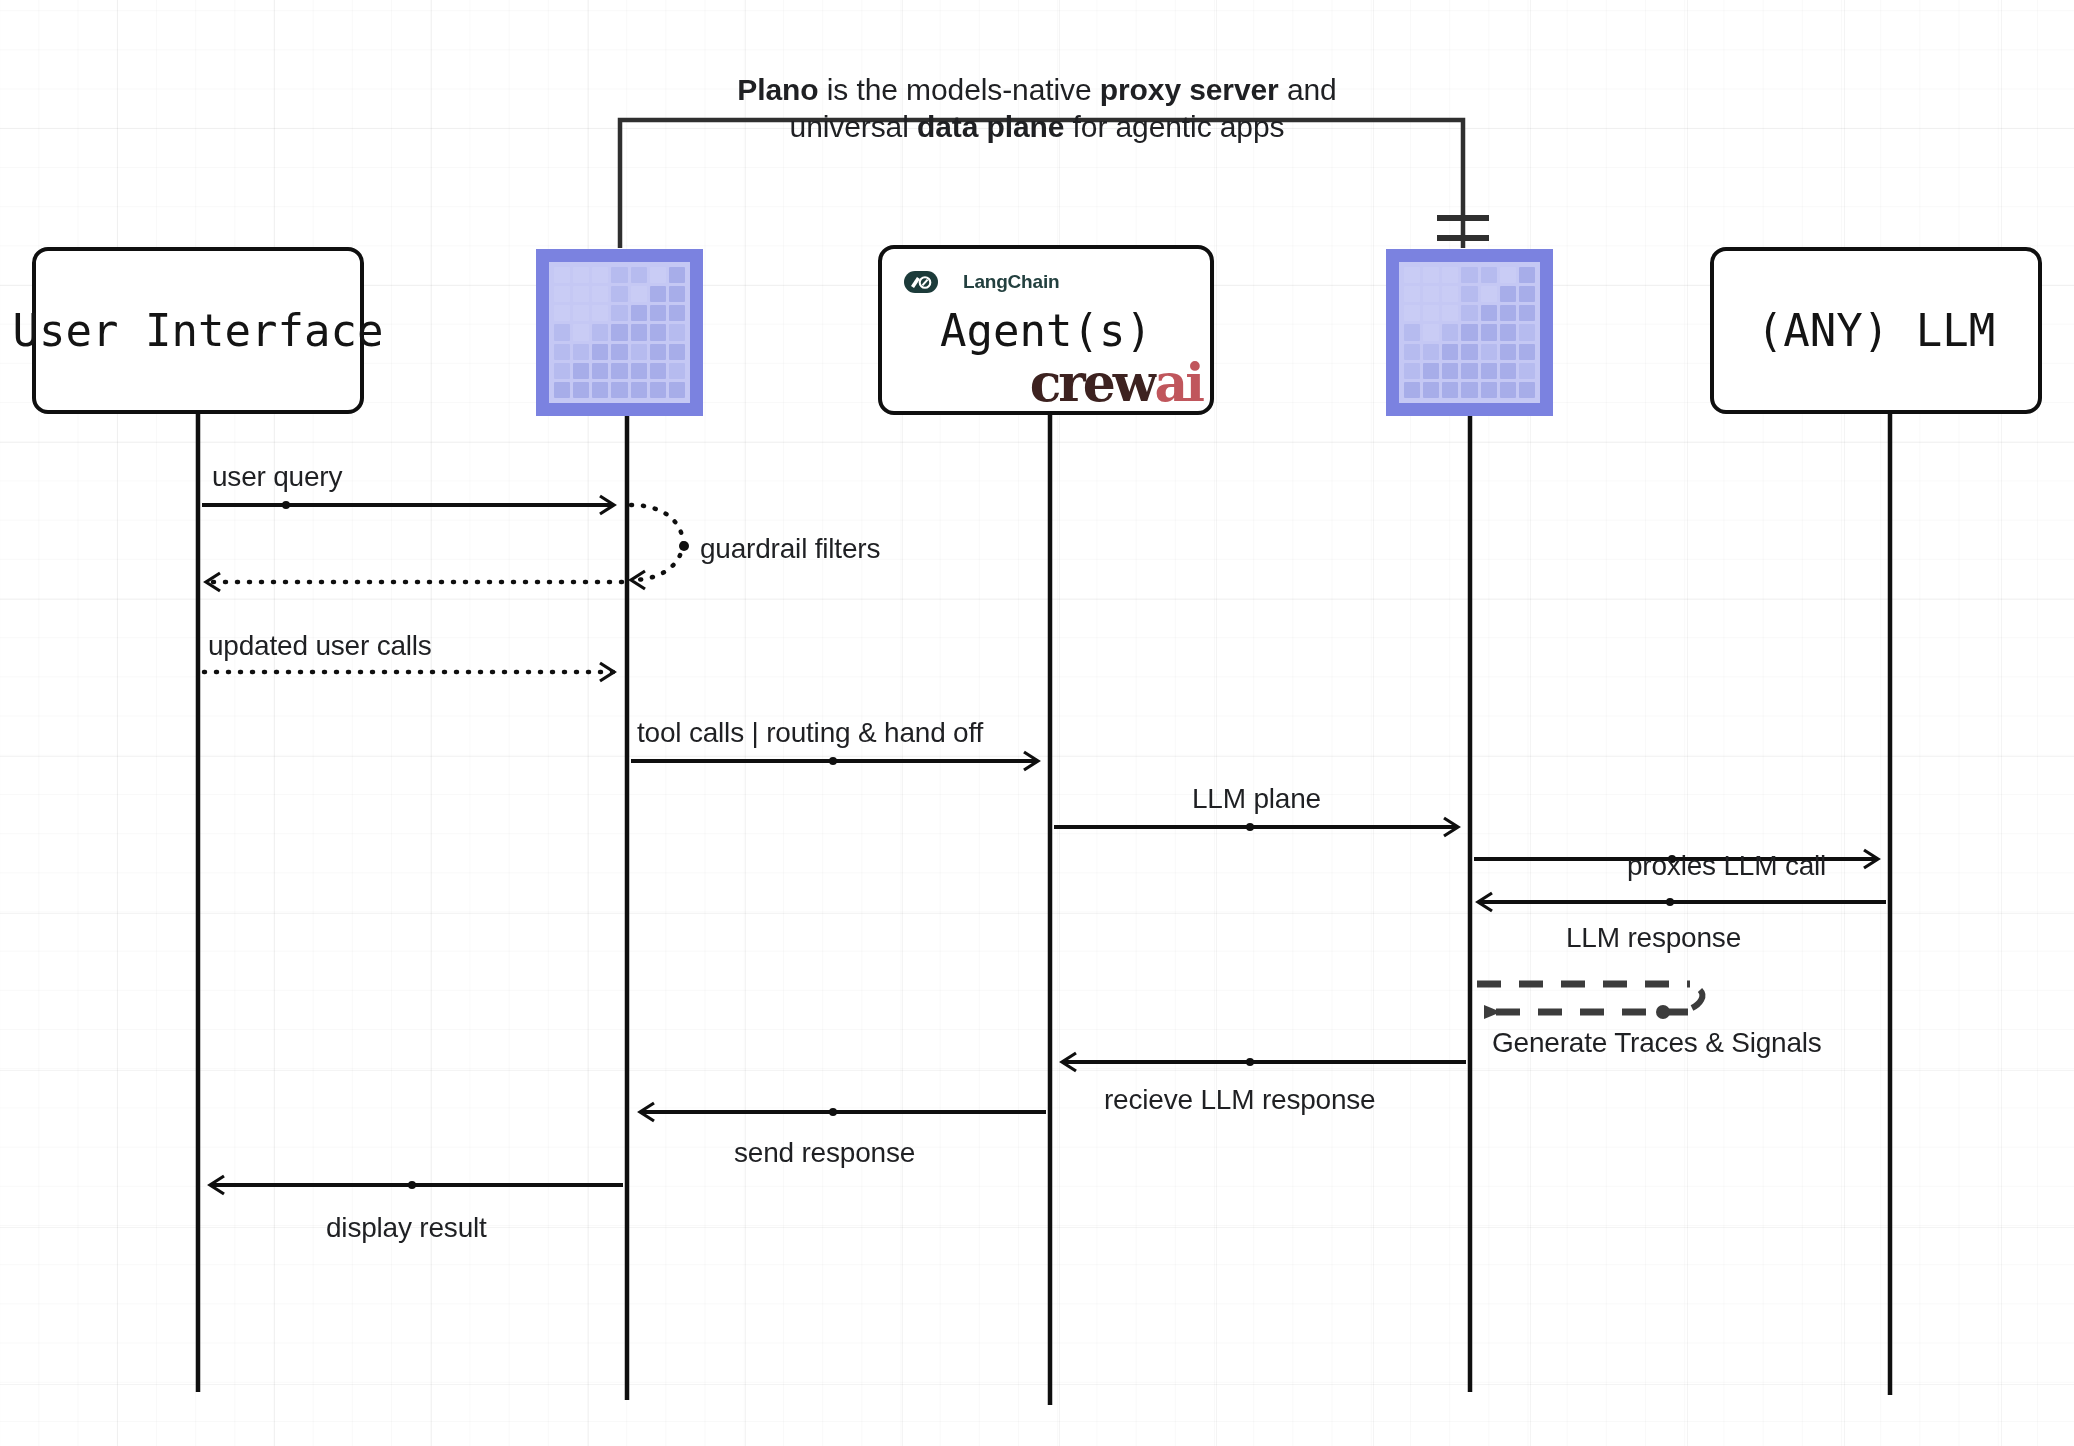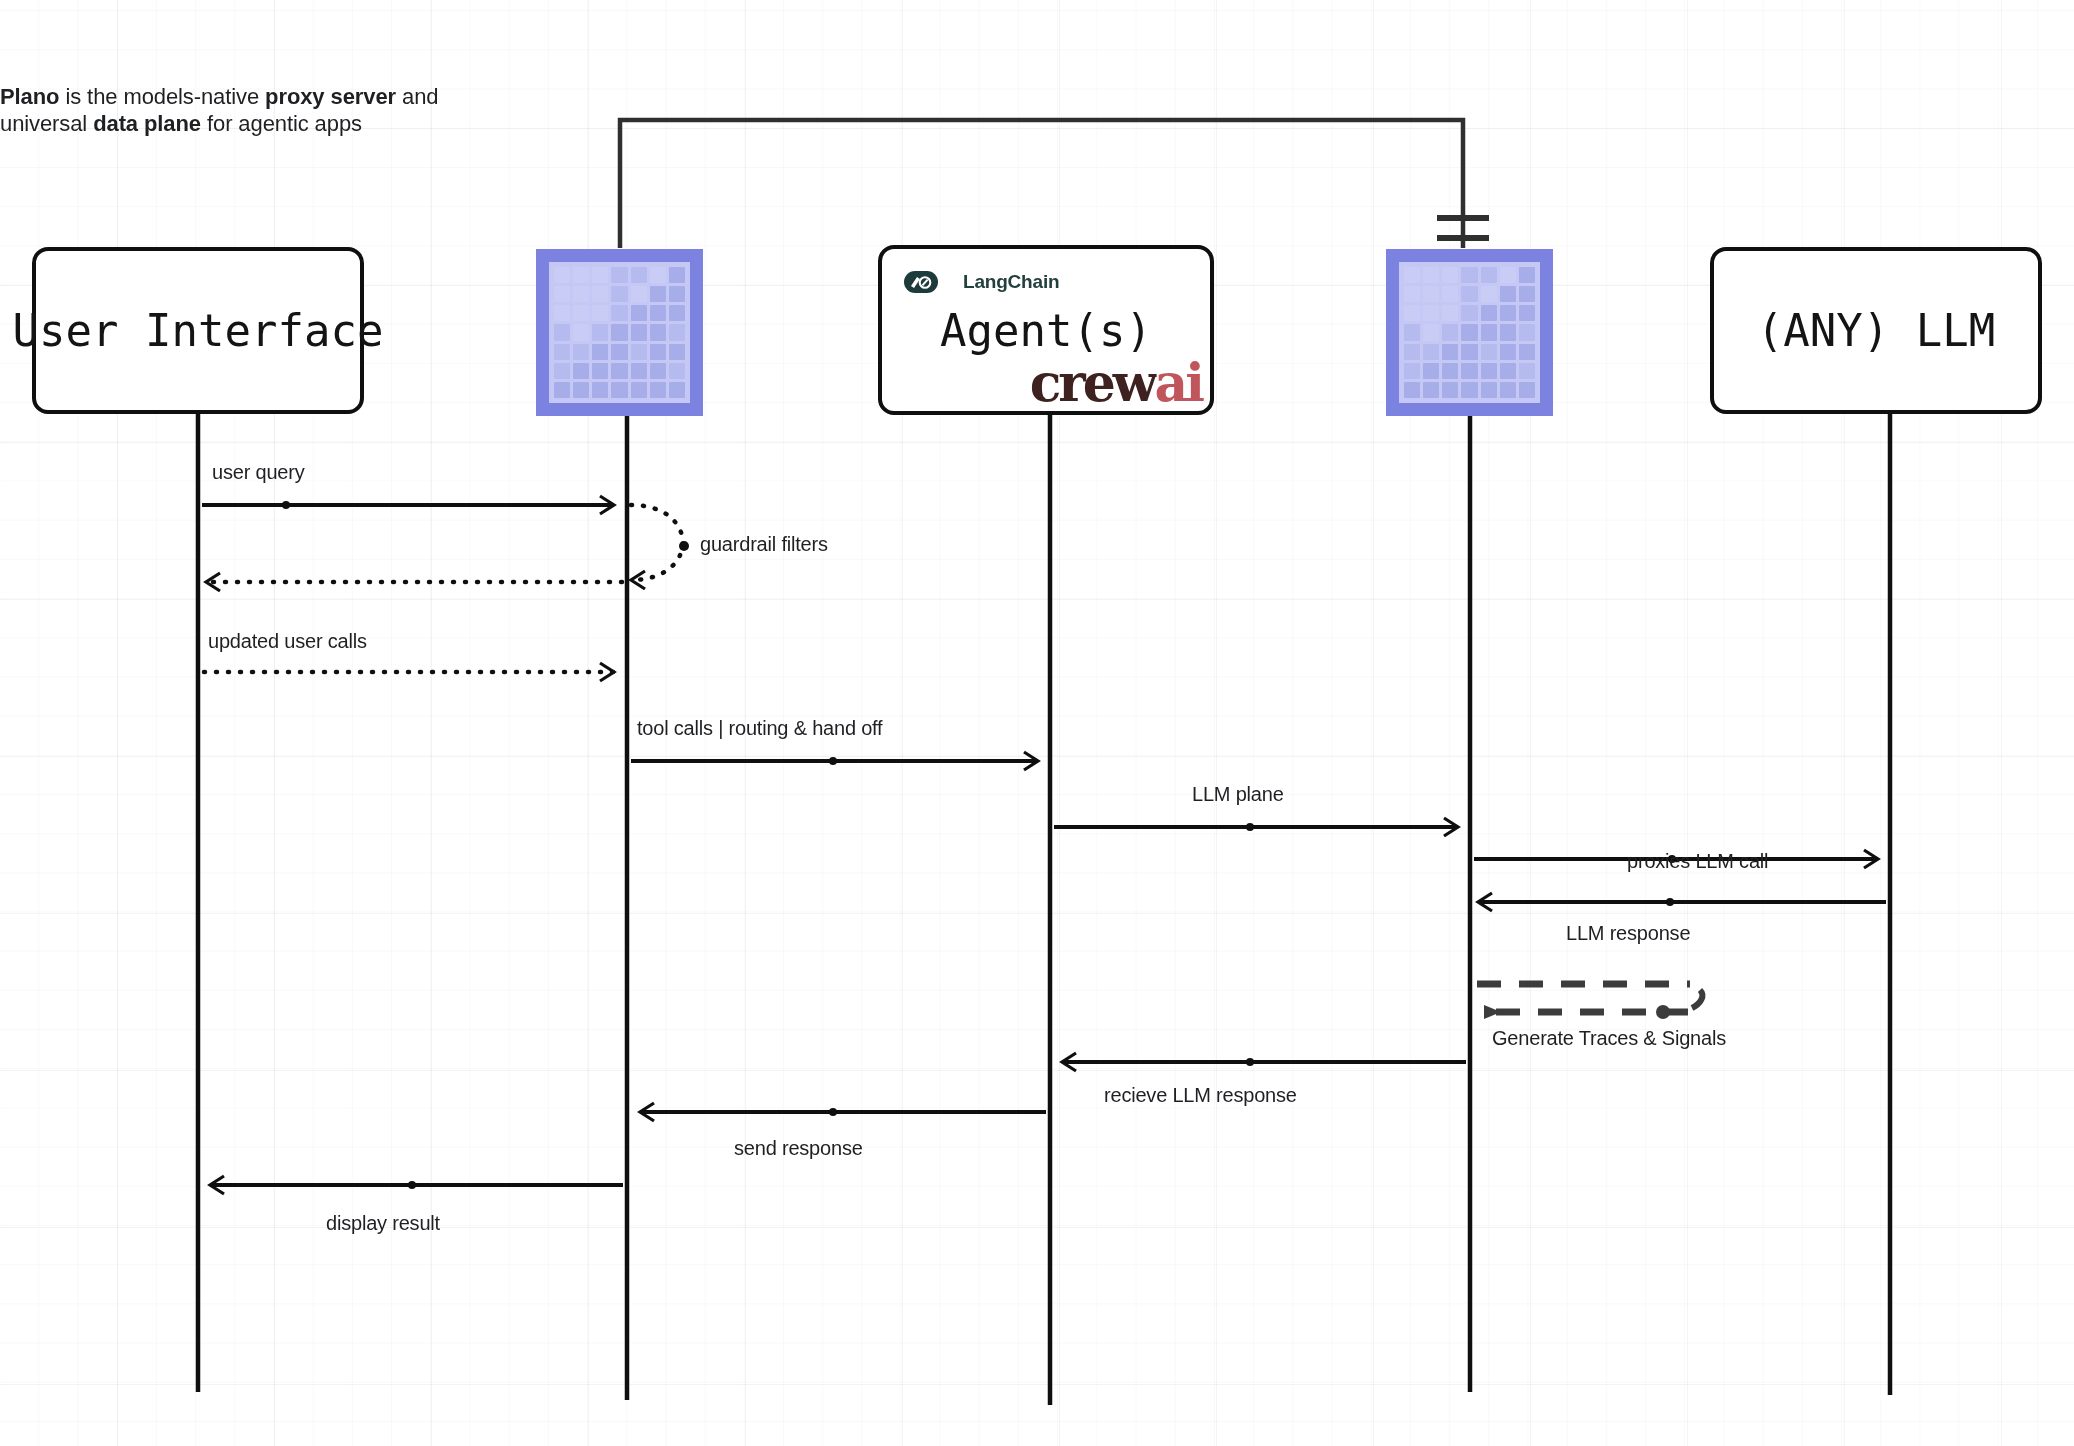--- a/index.html
+++ b/index.html
@@ -20,25 +20,25 @@
       linear-gradient(to bottom, rgba(0,0,0,0.022) 1px, transparent 1px);
     background-size:157px 157px,157px 157px,39.2px 39.2px,39.2px 39.2px;
     background-position:-40px 0px,0px -29px,-40px 0px,0px -29px;
   }
   #svg{position:absolute;left:0;top:0;width:2074px;height:1446px;}
 
   
   .title{
     position:absolute;
     left:0;right:0;top:72px;
-    font-size:22px;
+    text-align:center;
+    font-size:30px;
     color:#1f2023;
     line-height:1.22;
     letter-spacing:-0.1px;
-    margin-top:12px;
   }
   .title b{font-weight:700;}
   .title .ln{display:block;}
 
   
   .pbox{
     position:absolute;
     box-sizing:border-box;
     border:4px solid #0f0f0f;
     border-radius:16px;
@@ -96,21 +96,21 @@
     letter-spacing:-3px;
     line-height:1;
     white-space:nowrap;
   }
   .crew-logo .c1{color:#3d2220;-webkit-text-stroke:4px #ffffff;paint-order:stroke fill;}
   .crew-logo .c2{color:#c0565c;-webkit-text-stroke:4px #ffffff;paint-order:stroke fill;}
 
   
   .mlabel{
     position:absolute;
-    font-size:20px;
+    font-size:28px;
     color:#1f2023;
     white-space:nowrap;
     letter-spacing:-0.2px;
   }
 </style>
 </head>
 <body>
 
 <div id="canvas">
 

